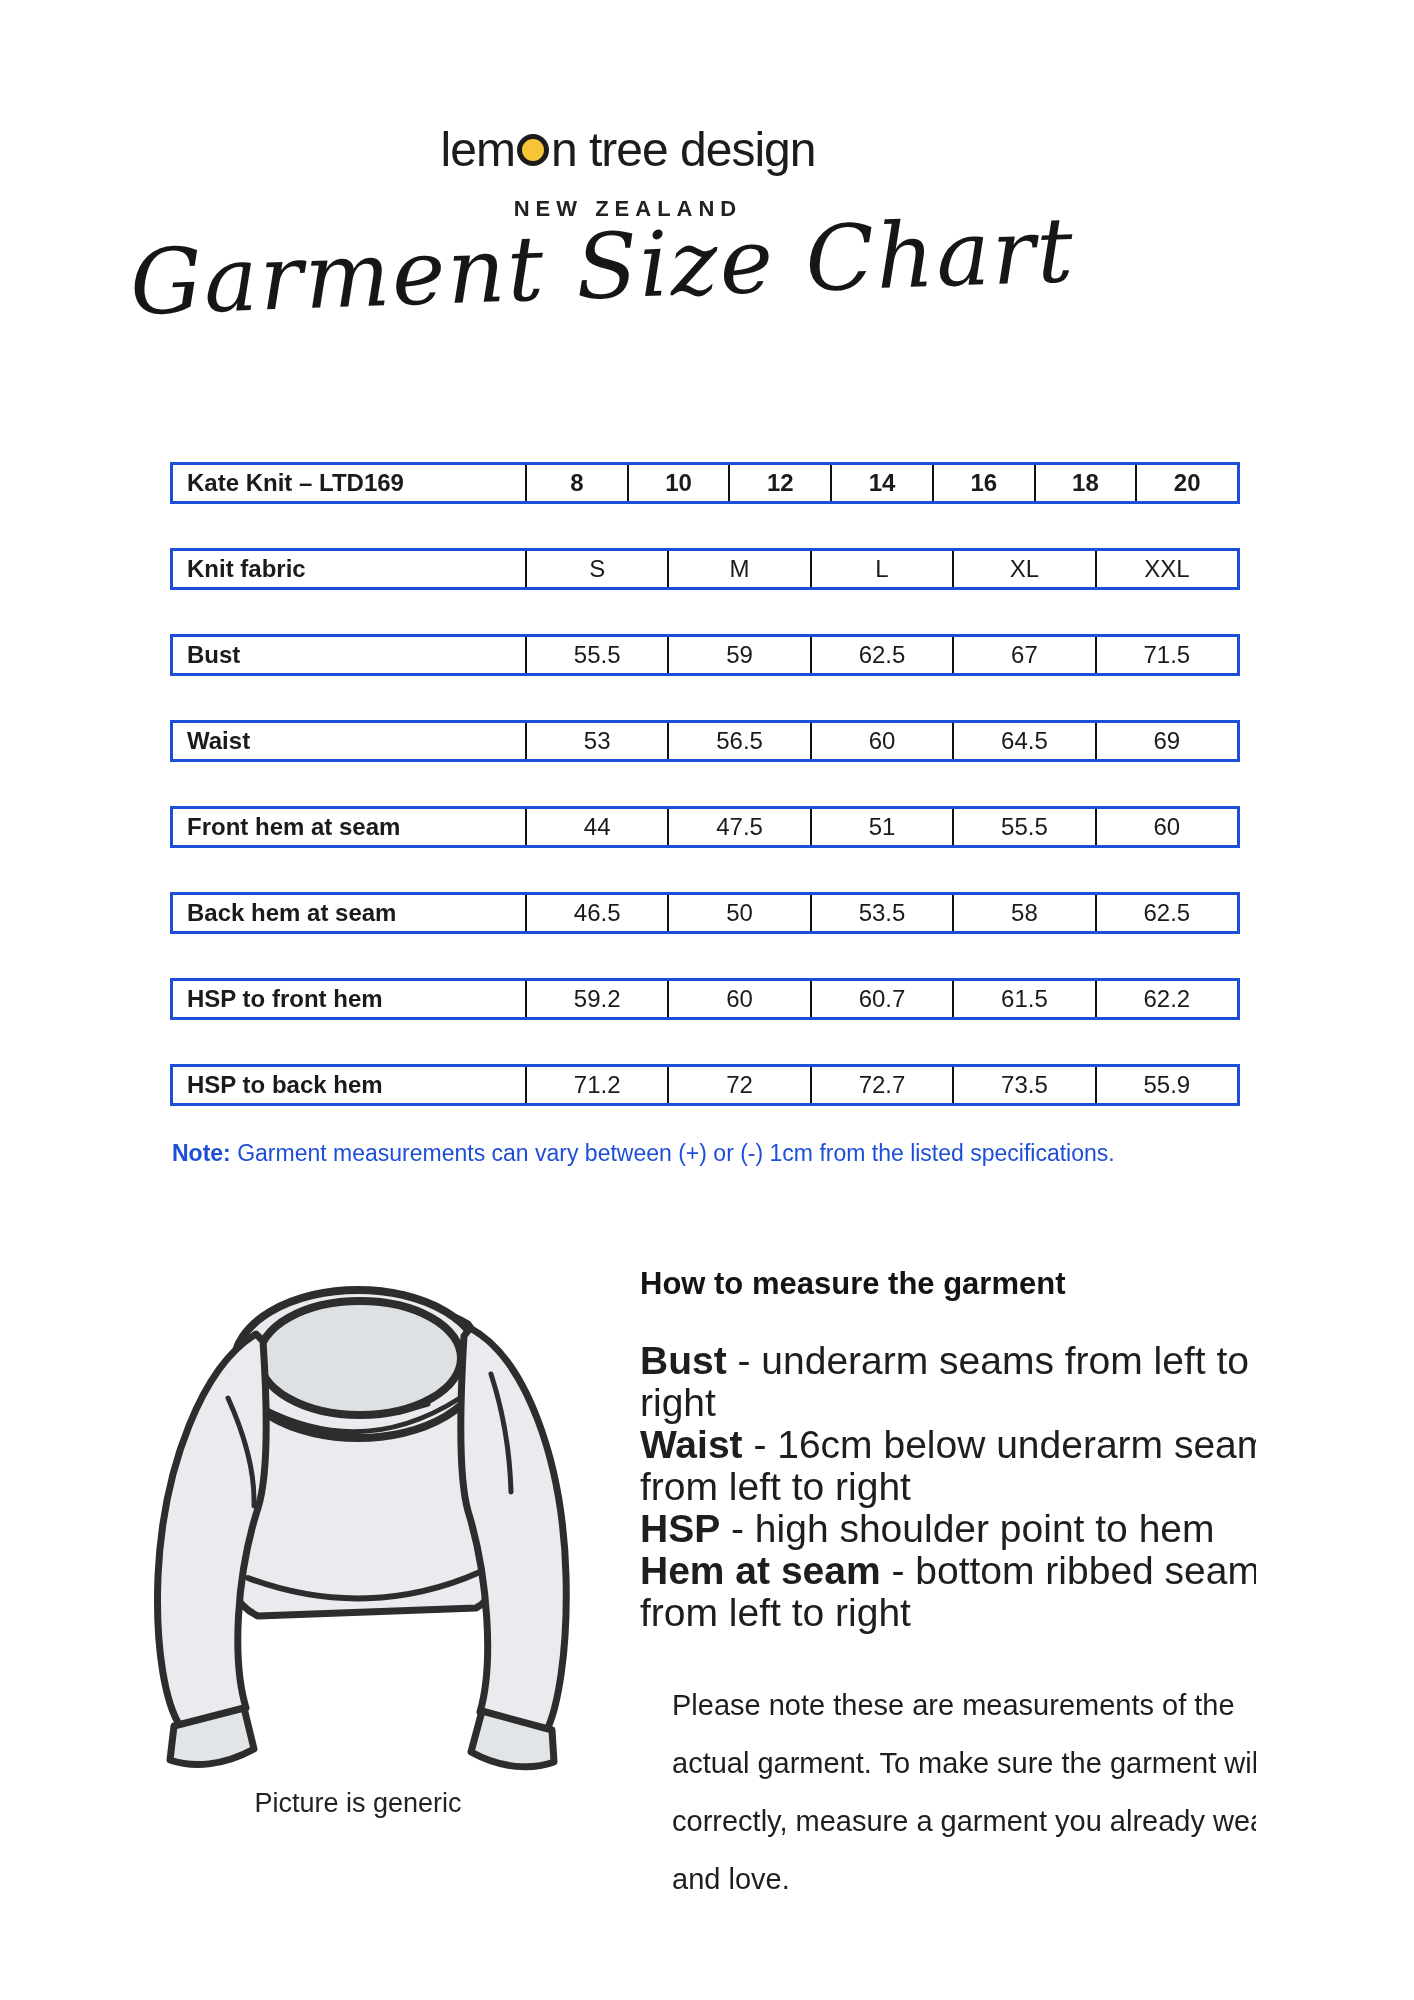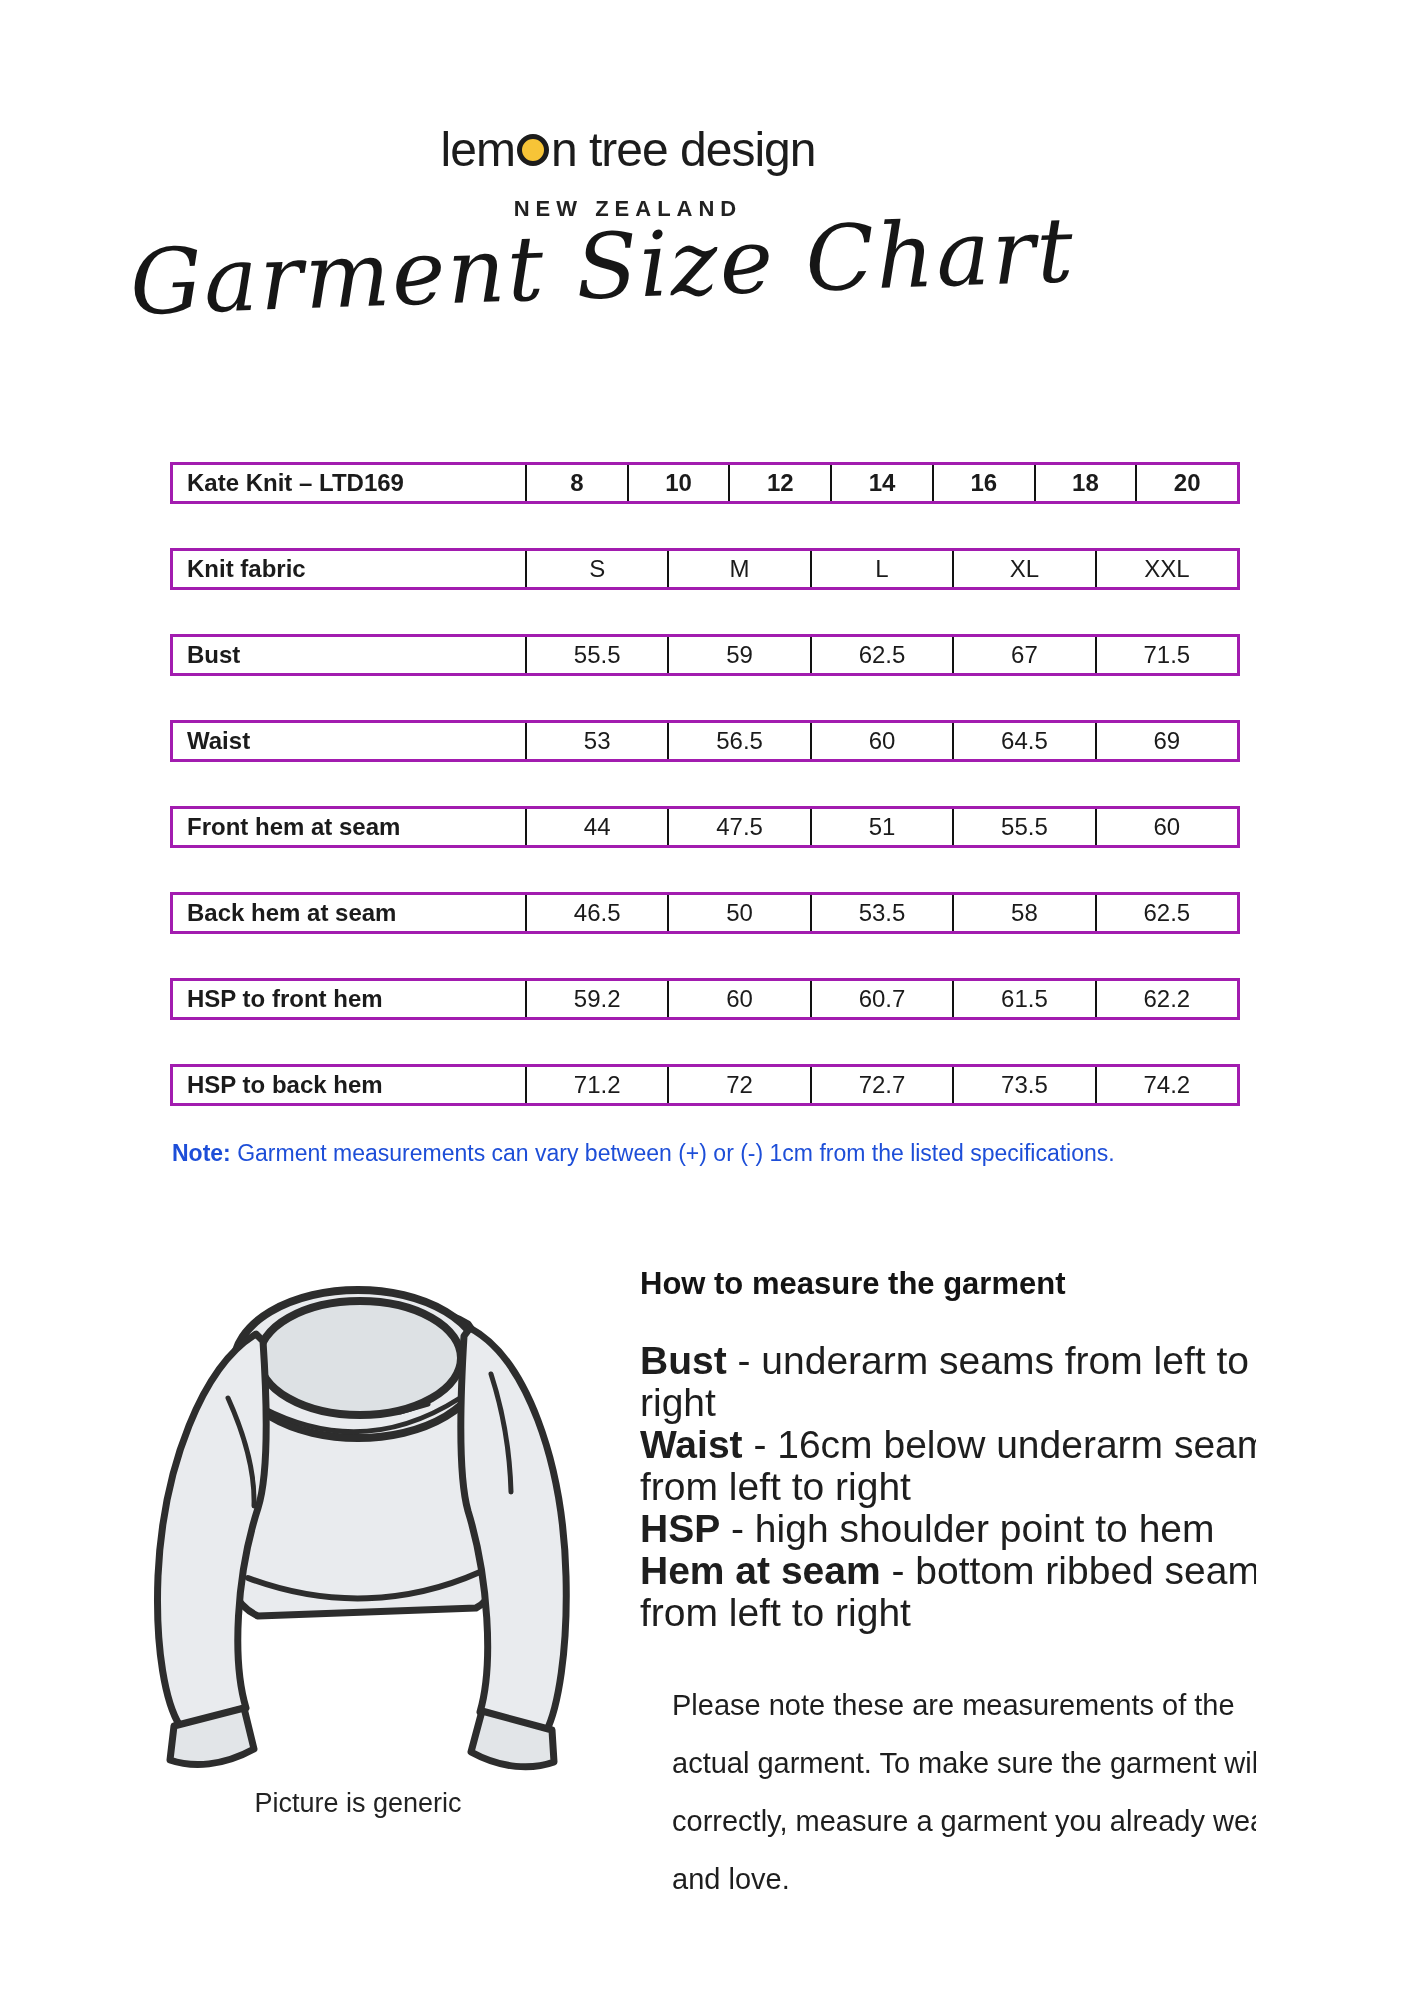--- a/index.html
+++ b/index.html
@@ -26,21 +26,21 @@
   .script-title {
     position:absolute; top:200px; left:130px; width:860px; height:140px;
     text-align:center; font-family:"DejaVu Serif", serif; font-style:italic;
     font-weight:400; font-size:90px; line-height:136px; color:#161616;
     transform:rotate(-2deg); letter-spacing:2px; white-space:nowrap;
   }
 
   
   .size-table { position:absolute; left:170px; top:462px; width:1070px; }
   .trow {
-    display:flex; height:42px; border:3px solid #a21caf; margin-bottom:44px;
+    display:flex; height:42px; border:3px solid #1d4ed8; margin-bottom:44px;
     box-sizing:border-box; background:#fff;
   }
   .tlabel {
     flex:0 0 352px; font-weight:bold; font-size:24px;
     display:flex; align-items:center; padding-left:14px; box-sizing:border-box;
     white-space:nowrap;
   }
   .tcell {
     flex:1; border-left:2.5px solid #121212;
     display:flex; align-items:center; justify-content:center; font-size:24px;
@@ -133,21 +133,21 @@
         <div class="tcell">60.7</div>
         <div class="tcell">61.5</div>
         <div class="tcell">62.2</div>
       </div>
       <div class="trow">
         <div class="tlabel">HSP to back hem</div>
         <div class="tcell">71.2</div>
         <div class="tcell">72</div>
         <div class="tcell">72.7</div>
         <div class="tcell">73.5</div>
-        <div class="tcell">74.2</div>
+        <div class="tcell">55.9</div>
       </div>
     </div>
 
   <div class="note"><span class="nlabel">Note:</span><span> Garment measurements can vary between (+) or (-) 1cm from the listed specifications.</span></div>
 
   <div class="sweater-box">
     <svg viewBox="0 0 500 540" width="508" height="540" xmlns="http://www.w3.org/2000/svg">
       <g stroke="#2d2d2d" stroke-linejoin="round" stroke-linecap="round">
 
         <path d="M150 85 C 200 50, 310 48, 360 78 L 382 110 L 392 300 C 394 335, 382 355, 368 362 L 150 370 C 128 360, 116 336, 118 305 L 128 112 Z" fill="#e9ebee" stroke-width="7"></path>

